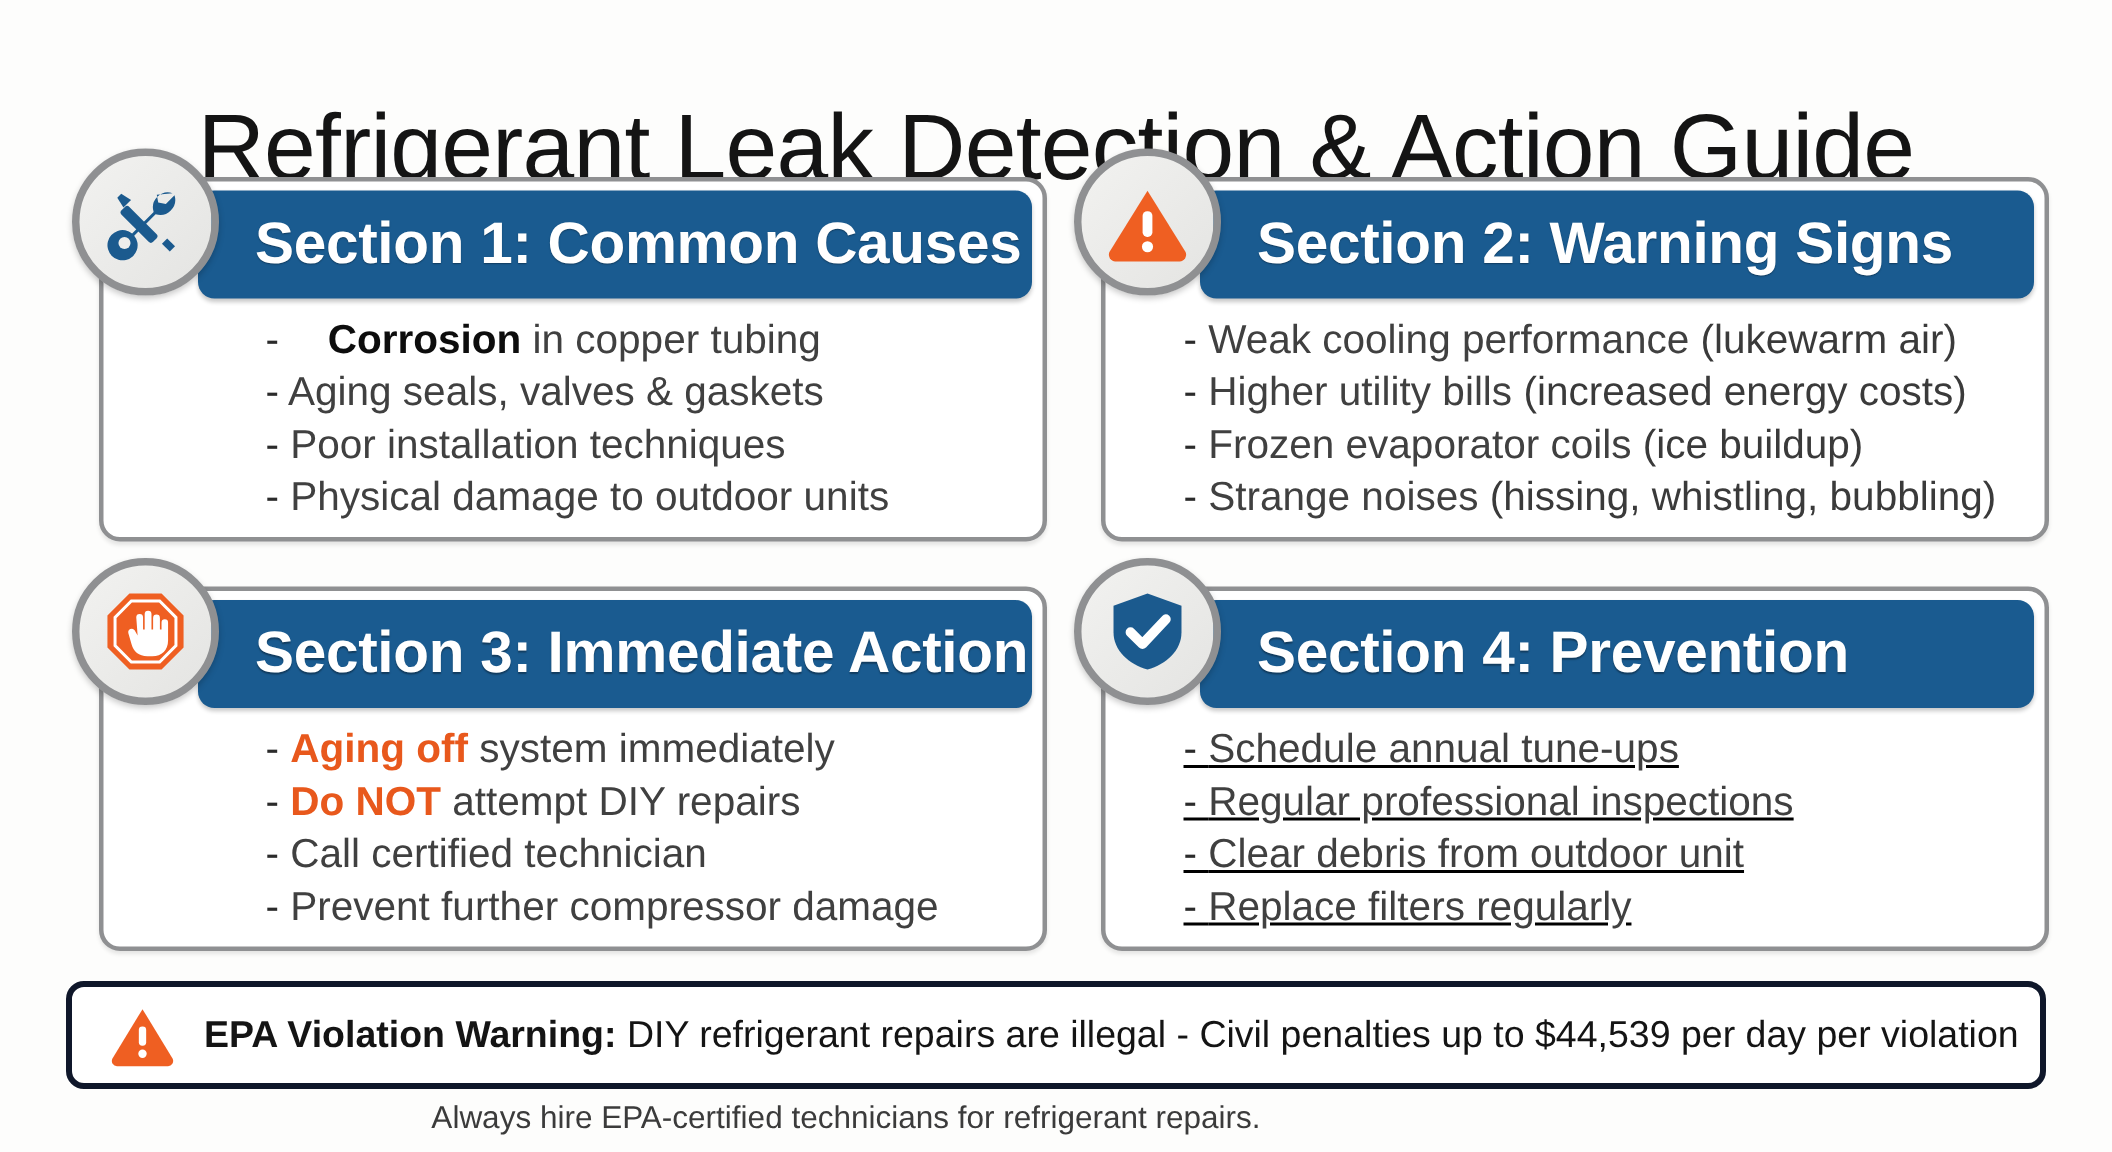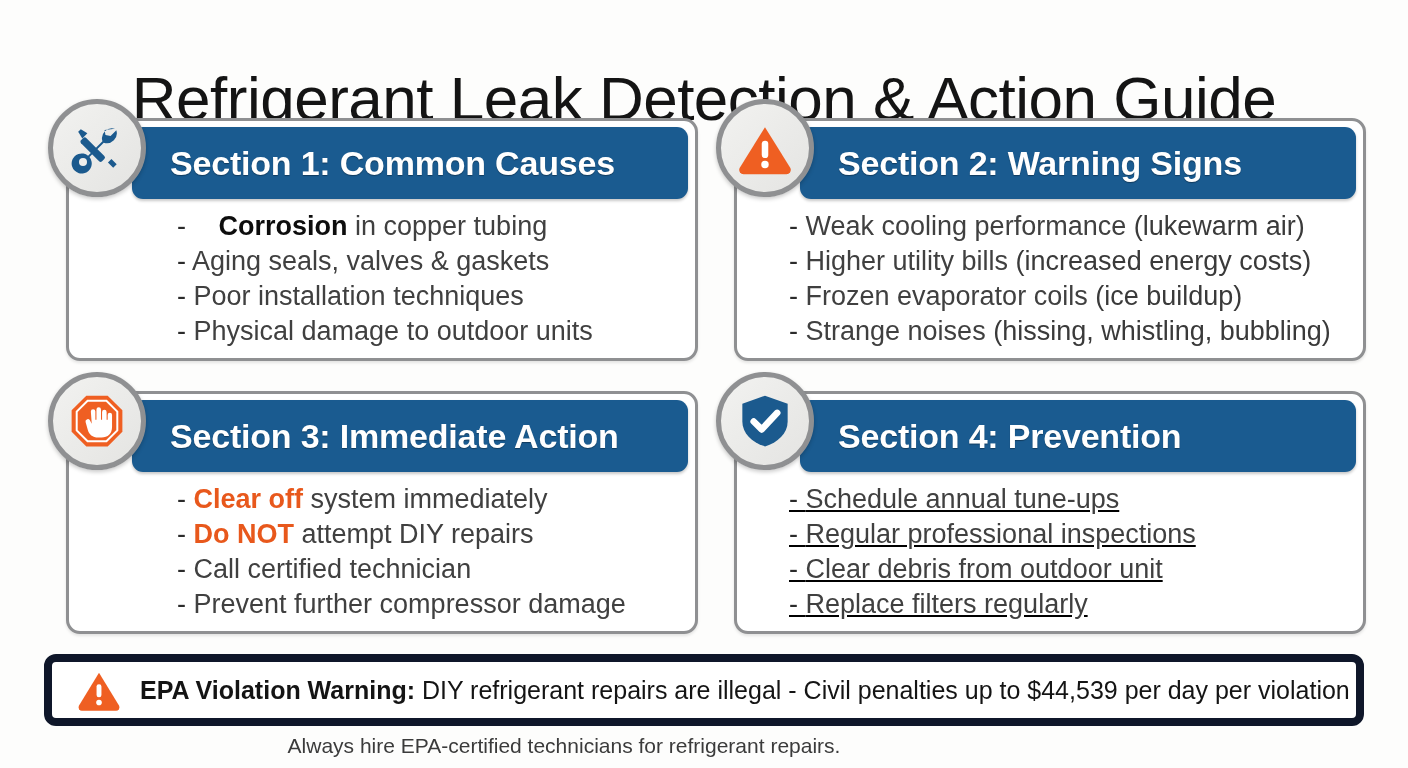--- a/index.html
+++ b/index.html
@@ -66,21 +66,21 @@
     right: 7px;
     height: 72px;
     background: #1a5b90;
     border-radius: 11px;
     display: flex;
     align-items: center;
     box-shadow: 0 2px 3px rgba(0,0,0,0.22);
   }
 
   .card-header-text {
-    font-size: 34px;
+    font-size: 39px;
     font-weight: 700;
     color: #ffffff;
     letter-spacing: -0.2px;
     margin-left: 38px;
     white-space: nowrap;
     text-shadow: 0 1px 1px rgba(0,0,0,0.35);
   }
 
   
   .icon-badge {
@@ -134,21 +134,21 @@
   .card-4 .bullets { padding-left: 50px; text-decoration: underline; }
 
   
   .epa-banner {
     position: absolute;
     left: 44px;
     top: 654px;
     width: 1320px;
     height: 72px;
     box-sizing: border-box;
-    border: 8px solid #0f172a;
+    border: 4px solid #0f172a;
     border-radius: 12px;
     background: #ffffff;
     display: flex;
     align-items: center;
   }
   .epa-icon {
     margin-left: 24px;
     margin-right: 18px;
     flex: 0 0 auto;
     display: flex;
@@ -238,21 +238,21 @@
           <polygon points="20.2,4 43.8,4 60,20.2 60,43.8 43.8,60 20.2,60 4,43.8 4,20.2" fill="#ef5f22"></polygon>
           <polygon points="21.6,9.6 42.4,9.6 54.4,21.6 54.4,42.4 42.4,54.4 21.6,54.4 9.6,42.4 9.6,21.6" fill="none" stroke="#ffffff" stroke-width="2.2"></polygon>
           <path d="M25.2 21.6 a2.5 2.5 0 0 1 5 0 v9 h1.2 v-11.4 a2.5 2.5 0 0 1 5 0 v11.4 h1.2 v-8.6 a2.5 2.5 0 0 1 5 0 v8.6 h1.2 v-5.2 a2.4 2.4 0 0 1 4.8 0 v13.2 c0 7.2 -4.6 11.6 -11.6 11.6 h-3.6 c-6.4 0 -10.2 -3.4 -11.6 -8.6 l-2.4 -8.4 a2.6 2.6 0 0 1 4.6 -2.2 l2.2 4.0 Z" fill="#ffffff"></path>
         </svg>
       </div>
       <div class="card-header">
         <span class="card-header-text">Section 3: Immediate Action</span>
       </div>
       <div class="card-body">
         <ul class="bullets">
-          <li><span class="b-dash">-</span> <span class="b-orange">Clear off</span><span class="b-normal"> system immediately</span></li>
+          <li><span class="b-dash">-</span> <span class="b-orange">Aging off</span><span class="b-normal"> system immediately</span></li>
           <li><span class="b-dash">-</span> <span class="b-orange">Do NOT</span><span class="b-normal"> attempt DIY repairs</span></li>
           <li><span class="b-dash">-</span> <span class="b-normal">Call certified technician</span></li>
           <li><span class="b-dash">-</span> <span class="b-normal">Prevent further compressor damage</span></li>
         </ul>
       </div>
     </div>
 
     <div class="card card-4">
       <div class="icon-badge">
         <svg width="58" height="58" viewBox="0 0 64 64" aria-hidden="true">

